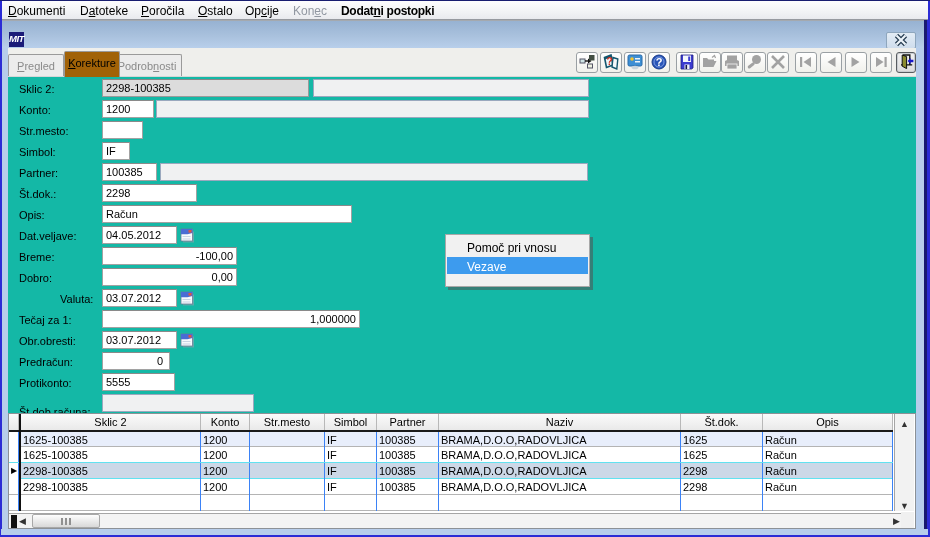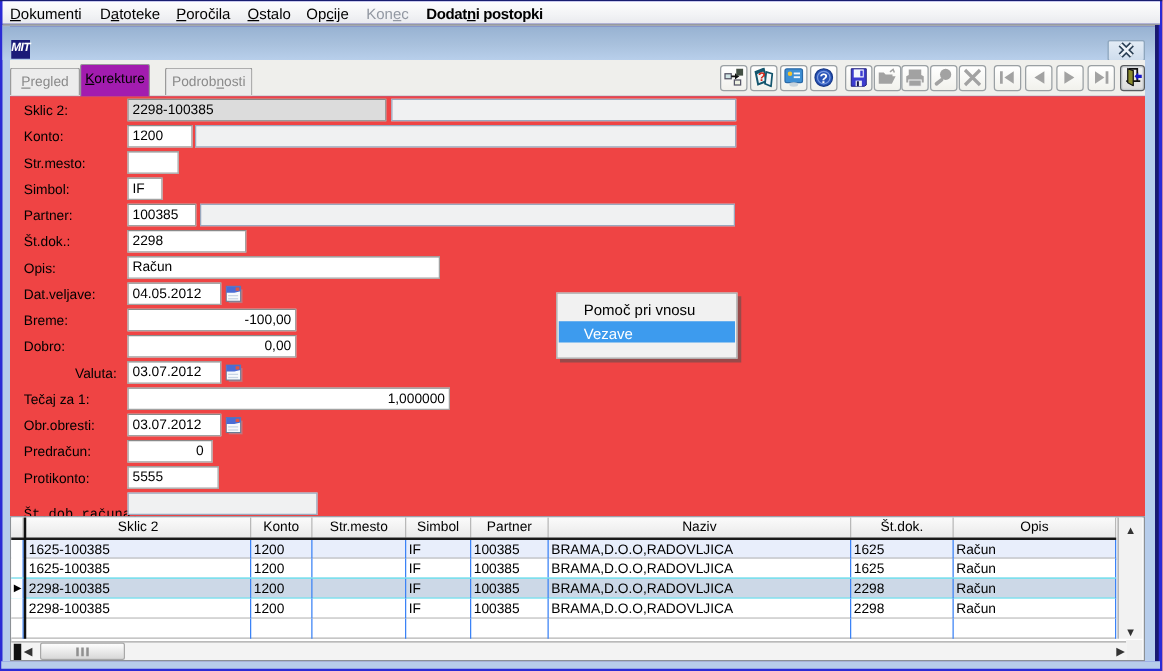--- a/index.html
+++ b/index.html
@@ -16,24 +16,24 @@
 #navR { left:924px; top:20px; width:3px; height:509px; background:#191970; }
 #padB { left:1px; top:529px; width:927px; height:6px; background:#b7cdeb; }
 
 #titlebar { left:2px; top:20px; width:922px; height:28px; background:linear-gradient(#97b2d2,#a9c1dd 55%,#b8cfeb); border-top:1px solid #a4a9af; }
 #miticon { left:7px; top:11px; width:15px; height:15px; background:#1b1b78; color:#fff; font-style:italic; font-weight:bold; font-size:9.5px; line-height:14px; text-align:center; letter-spacing:-0.5px; }
 #titletext { left:29px; top:11px; font-size:12px; color:#1a1a1a; }
 #closebtn { left:884px; top:11px; width:30px; height:17px; background:linear-gradient(#e3ecf5,#cfdded); border:1px solid #8ea6bd; border-radius:2px; }
 
 #band { left:8px; top:48px; width:908px; height:29px; background:#efefec; }
 .tab { position:absolute; top:6px; height:23px; background:#ececec; border:1px solid #9a9a9a; border-bottom:none; border-radius:2px 2px 0 0; font-size:11px; color:#8a8a8a; text-align:center; padding-top:5px; }
-#tab2 { top:3px; height:26px; background:#a21caf; color:#000; z-index:3; }
+#tab2 { top:3px; height:26px; background:#a16207; color:#000; z-index:3; }
 #tabline { left:8px; top:76px; width:908px; height:1px; background:#d7d7d7; }
 
-#panel { left:8px; top:77px; width:908px; height:336px; background:#ef4444; }
+#panel { left:8px; top:77px; width:908px; height:336px; background:#14b8a6; }
 .lbl { position:absolute; left:11px; font-size:11px; color:#000; }
 .fld { position:absolute; font-size:11px; color:#000; border:1px solid #a2a2a2; border-top-color:#8a8a8a; background:#fff; padding:2px 3px 0 3px; height:18px; }
 .dis { background:#f0f1f2; border-color:#9aa8be; }
 .ro  { background:#dcdcdc; border-color:#9a9a9a; border-top-color:#888888; }
 .rt  { text-align:right; }
 
 #grid { left:8px; top:413px; width:908px; height:116px; background:#fff; border:1px solid #8c9196; }
 .grow { position:absolute; left:0; height:16px; font-size:11px; }
 .gc { position:absolute; top:0; height:16px; padding:2px 0 0 2px; border-right:1px solid #3b82f6; overflow:hidden; }
 
@@ -70,21 +70,21 @@
     <div class="abs" id="closebtn">
         <svg width="28" height="15" style="position:absolute;left:0;top:0;">
           <path d="M9.5 2.5 L18.5 11.5 M18.5 2.5 L9.5 11.5" stroke="#2b4055" stroke-width="4.6"></path>
           <path d="M9.5 2.5 L18.5 11.5 M18.5 2.5 L9.5 11.5" stroke="#eef4fa" stroke-width="2.2"></path>
         </svg>
       </div>
   </div>
   <div class="abs" id="band">
     <div class="tab" id="tab1" style="left:0px; width:56px;"><u>P</u>regled</div>
     <div class="tab" id="tab2" style="left:56px; width:56px;"><u>K</u>orekture</div>
-    <div class="tab" id="tab3" style="left:124px; width:70px;">Podrob<u>n</u>osti</div>
+    <div class="tab" id="tab3" style="left:104px; width:70px;">Podrob<u>n</u>osti</div>
     <div class="tb" style="left:568px;">
         <svg width="16" height="16">
           <rect x="1" y="5" width="5" height="4" fill="#cfe4e4" stroke="#556" stroke-width="1"></rect>
           <path d="M6 7h4v-2l0 0" fill="none"></path>
           <path d="M6 7h3" stroke="#111" stroke-width="1.4"></path>
           <path d="M9 4.5v5l3.5-2.5z" fill="#111"></path>
           <rect x="10" y="1" width="5.5" height="5.5" fill="#434f43"></rect>
           <rect x="8.5" y="10" width="5" height="4" fill="#eef2e2" stroke="#556" stroke-width="1"></rect>
         </svg>
       </div>
@@ -226,21 +226,21 @@
           <rect x="1" y="1" width="11.5" height="12" fill="#f6f9fc" stroke="#6a7a94" stroke-width="0.8"></rect>
           <path d="M1 1 h11.5 v4 l-5 1.2 h-6.5 Z" fill="#4a6cd4"></path>
           <rect x="8.5" y="2" width="3" height="2.6" fill="#e05540"></rect>
           <rect x="2.5" y="8" width="8" height="1" fill="#c8d4e4"></rect>
           <rect x="2.5" y="10.5" width="8" height="1" fill="#c8d4e4"></rect>
         </svg></div>
     <div class="lbl" style="top:279px;">Predračun:</div>
     <div class="fld rt" style="left:94px; top:275px; width:68px; padding-right:6px;">0</div>
     <div class="lbl" style="top:300px;">Protikonto:</div>
     <div class="fld" style="left:94px; top:296px; width:73px;">5555</div>
-    <div class="lbl" style="top:329px;font-family:Liberation Mono, monospace;">Št.dob.računa:</div>
+    <div class="lbl" style="top:329px;">Št.dob.računa:</div>
     <div class="fld dis" style="left:94px; top:317px; width:152px;"></div>
   </div>
   <div class="abs" id="grid">
     <div class="grow" id="ghead" style="top:0; width:884px; height:16px; background:linear-gradient(#fbfbfb,#e9e9e9);">
       <div class="gc hc" style="left:0; width:10px;"></div>
       <div class="gc hc" style="left:12px; width:180px;">Sklic 2</div>
       <div class="gc hc" style="left:192px; width:49px;">Konto</div>
       <div class="gc hc" style="left:241px; width:75px;">Str.mesto</div>
       <div class="gc hc" style="left:316px; width:52px;">Simbol</div>
       <div class="gc hc" style="left:368px; width:62px;">Partner</div>

